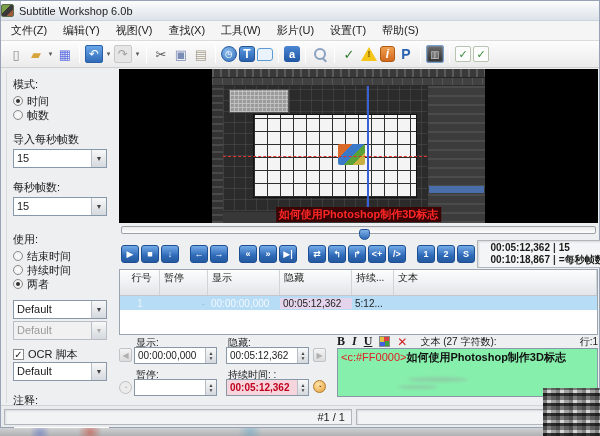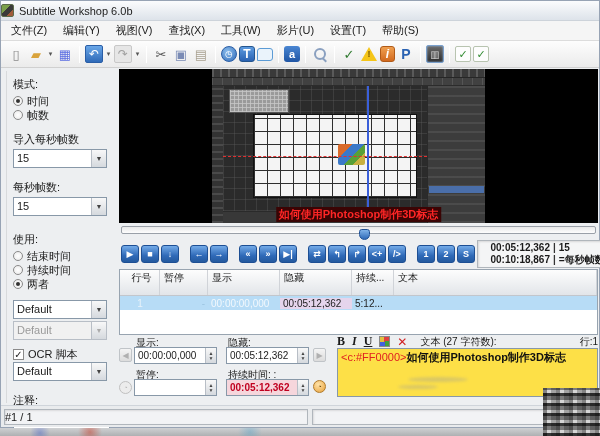--- a/index.html
+++ b/index.html
@@ -180,30 +180,30 @@
     align-items:center; gap:7px; }
   .fmt-b { font-family:"Liberation Serif",serif; font-weight:bold; font-size:12px; }
   .fmt-i { font-family:"Liberation Serif",serif; font-style:italic; font-weight:bold; font-size:12px; }
   .fmt-u { font-family:"Liberation Serif",serif; text-decoration:underline; font-weight:bold; font-size:12px; }
   .fmt-pal { width:11px; height:11px; border:1px solid #888;
     background:conic-gradient(#e04040 0 25%,#40a040 25% 50%,#4060e0 50% 75%,#e0c040 75%); }
   .fmt-x { color:#d02020; font-weight:bold; font-size:12px; }
   .fmt-info { margin-left:6px; }
   .fmt-line { margin-left:auto; }
   .ed-text { position:absolute; left:218px; top:13px; right:0; bottom:2px;
-    border:1px solid #8898a8; background:#fde047; padding:1px 3px; font-size:11px; overflow:hidden; }
+    border:1px solid #8898a8; background:#86efac; padding:1px 3px; font-size:11px; overflow:hidden; }
   .tag-red { color:#e02020; }
   .txt-bold { font-weight:bold; color:#111; }
   .smudge { position:absolute; background:#9a9a9a; opacity:.35; filter:blur(1.5px); border-radius:50%; }
   
   .statusbar { position:absolute; left:0; right:0; bottom:0; height:22px; background:#e9ebed;
     border-top:1px solid #cfd4da; display:flex; align-items:center; padding:0 3px; gap:4px; }
   .sb-panel { height:16px; border:1px solid #b0b6bc; box-shadow:inset 1px 1px 2px rgba(0,0,0,.1);
     background:#f2f3f5; display:flex; align-items:center; }
-  .sb-1 { width:304px; padding-right:6px; }
+  .sb-1 { width:348px; justify-content:flex-end; padding-right:6px; }
   .sb-2 { width:238px; }
   
   .watermark { position:absolute; right:0; bottom:0; width:57px; height:48px; z-index:50;
     background:
       repeating-linear-gradient(0deg,rgba(30,30,30,.85) 0 3px,rgba(220,220,220,.5) 3px 6px,rgba(90,90,90,.7) 6px 10px),
       repeating-linear-gradient(90deg,#2a2a2a 0 4px,#cfcfcf 4px 8px,#6a6a6a 8px 13px); }
   .below { position:absolute; left:0; right:0; bottom:0; height:8px;
     background:
       radial-gradient(circle at 90px 4px, rgba(200,60,40,.5), transparent 12px),
       radial-gradient(circle at 40px 5px, rgba(60,90,200,.4), transparent 10px),

